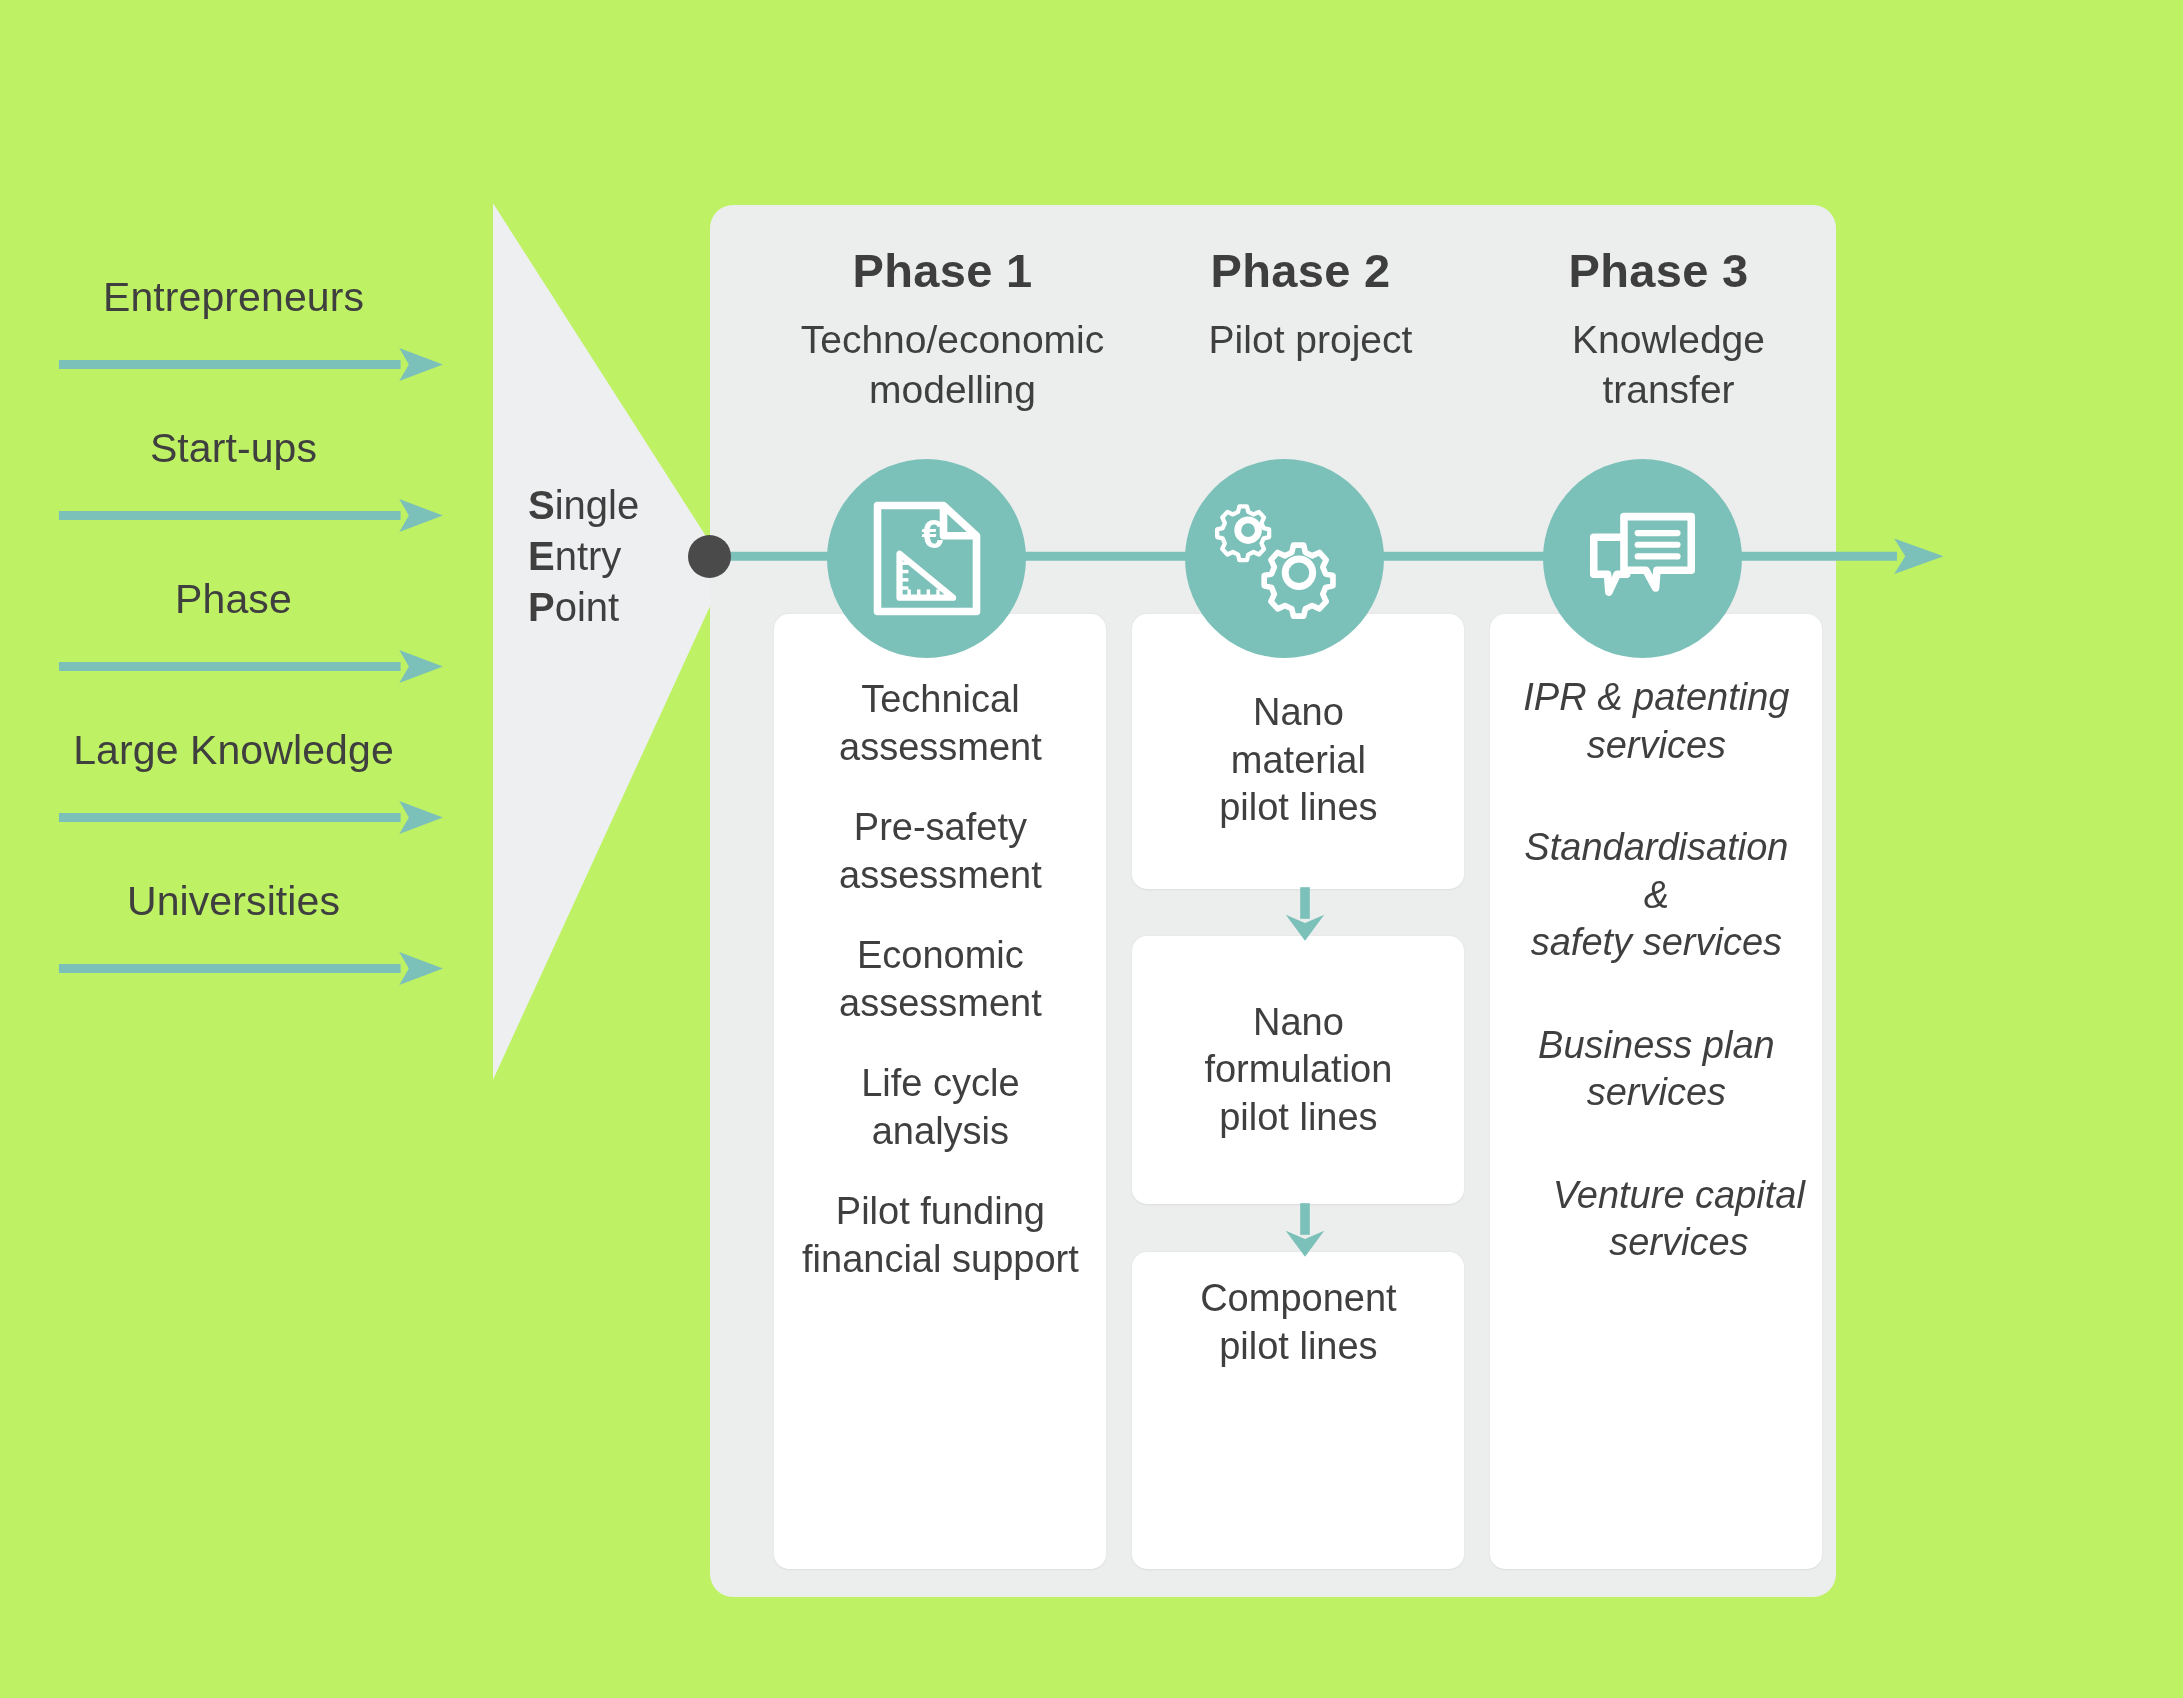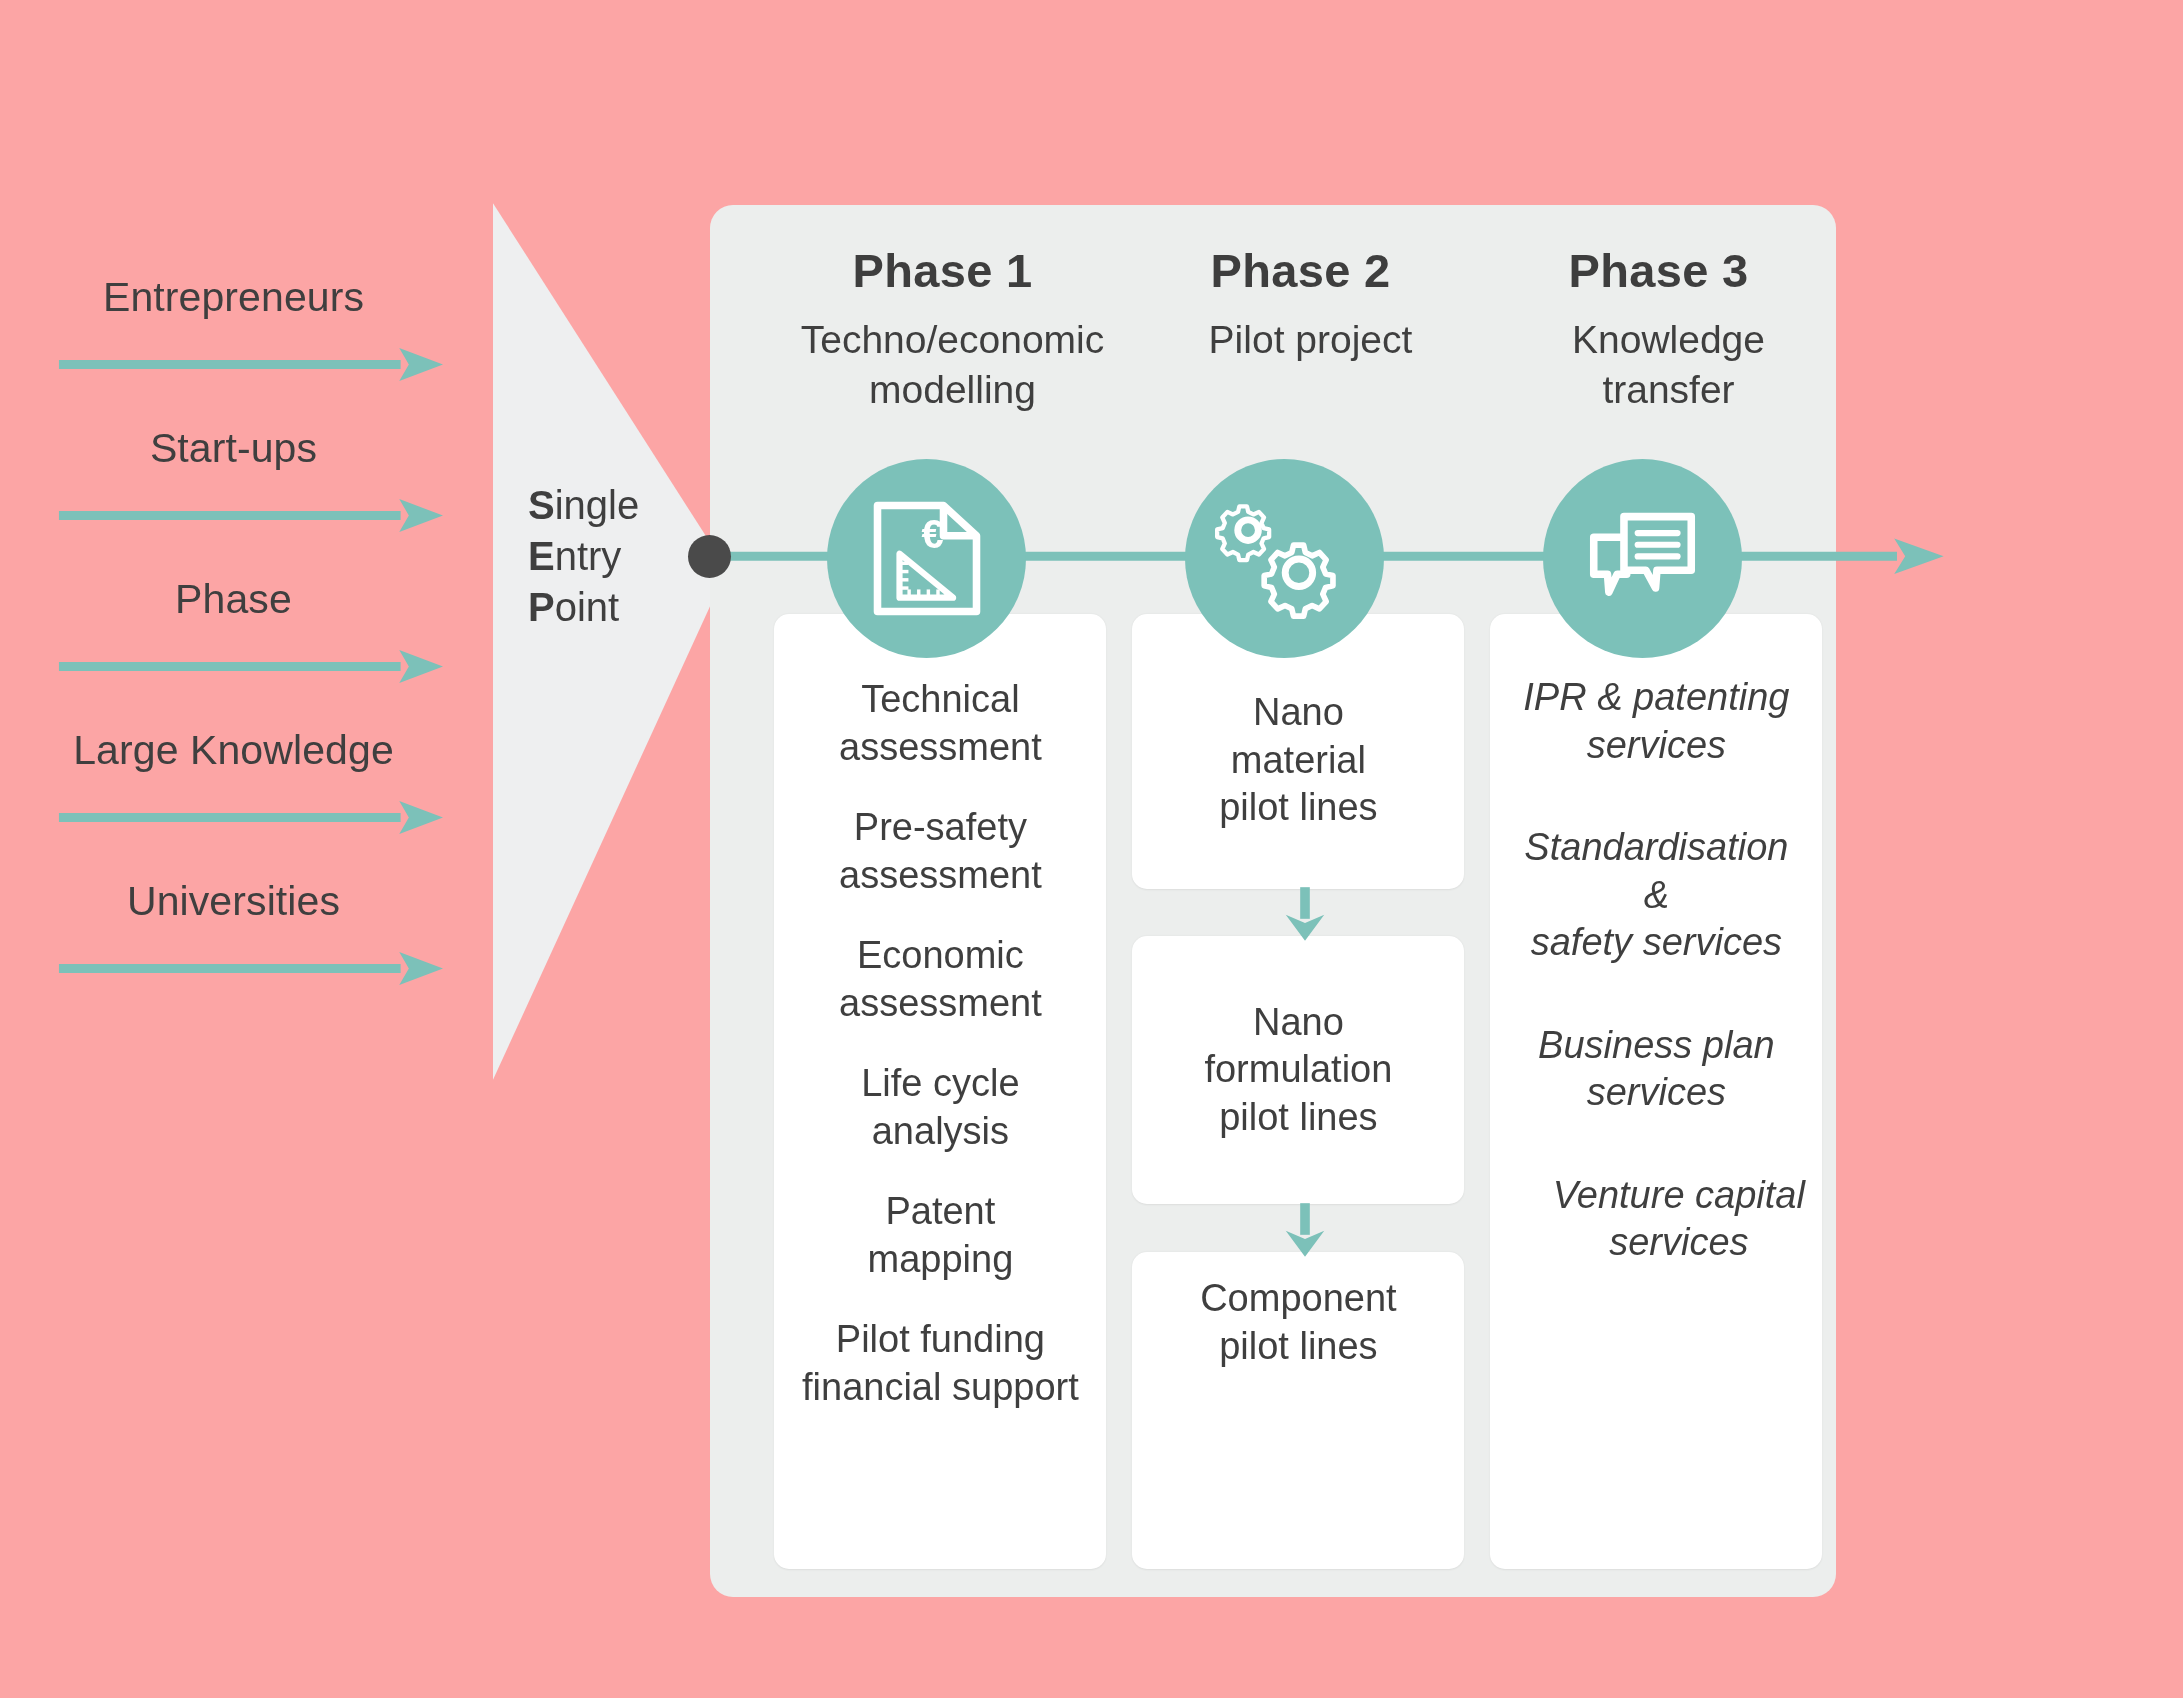--- a/index.html
+++ b/index.html
@@ -9,21 +9,21 @@
     background: #ffffff;
   }
   body {
     font-family: "Liberation Sans", sans-serif;
     -webkit-font-smoothing: antialiased;
   }
   #stage {
     position: relative;
     width: 2183px;
     height: 1699px;
-    background: #fca5a5;
+    background: #bef264;
     overflow: hidden;
   }
 
   
   .entrant {
     position: absolute;
     left: 0;
     width: 467px;
   }
   .entrant-label {
@@ -307,21 +307,20 @@
           </g>
         </svg>
       </span>
     </div>
 
     <div class="phase-card" id="p1-card">
       <div class="card-text">Technical<br>assessment</div>
       <div class="card-text">Pre-safety<br>assessment</div>
       <div class="card-text">Economic<br>assessment</div>
       <div class="card-text">Life cycle<br>analysis</div>
-      <div class="card-text">Patent<br>mapping</div>
       <div class="card-text">Pilot funding<br>financial support</div>
     </div>
   </div>
 
   <div class="phase-col" id="phase-2" style="left:1120px;">
 
     <div class="phase-title">Phase 2</div>
     <div class="phase-sub">
       <div>Pilot project</div>
     </div>

